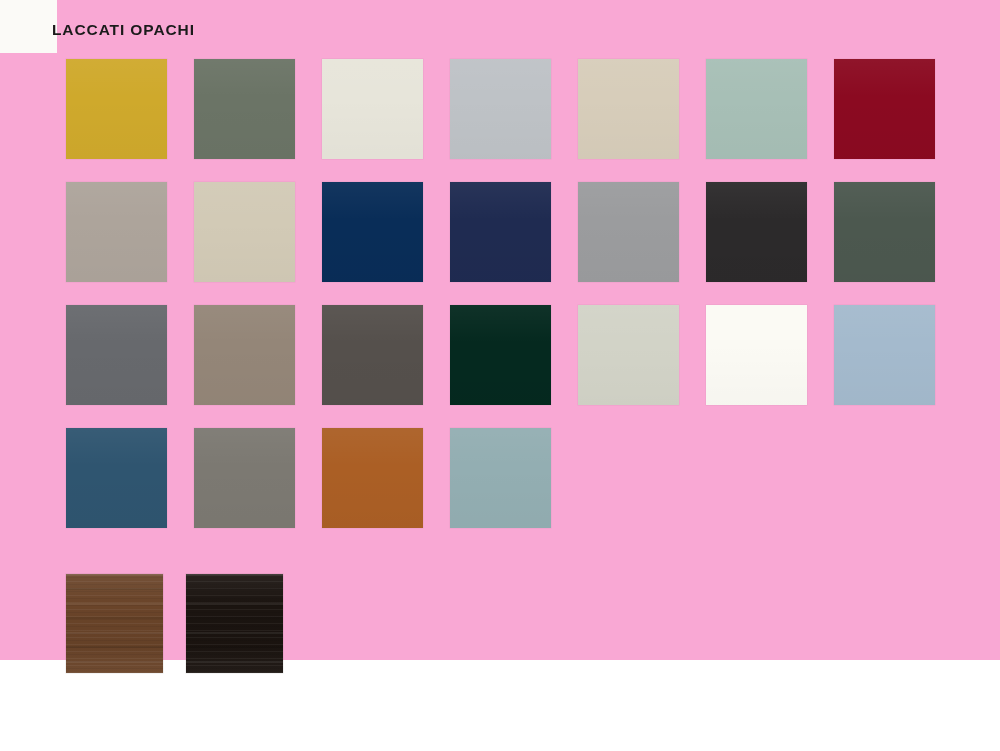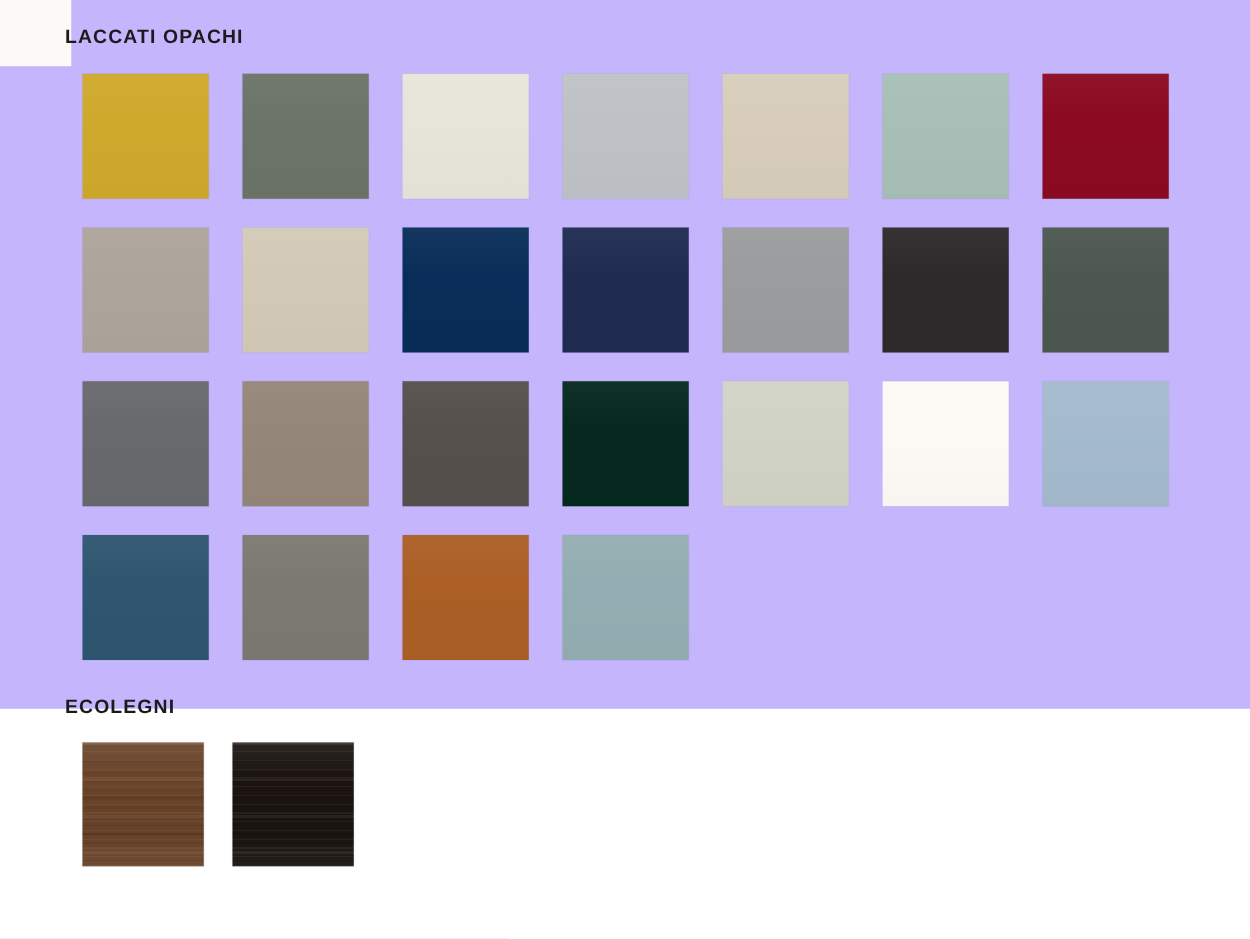--- a/index.html
+++ b/index.html
@@ -12,22 +12,22 @@
     height: 751px;
     background: #ffffff;
     font-family: "Liberation Sans", sans-serif;
     overflow: hidden;
     position: relative;
   }
 
   .page {
     position: relative;
     width: 1000px;
-    height: 567px;
-    background: #c4b5fd;
+    height: 660px;
+    background: #f9a8d4;
   }
 
   
   .scan-band {
     position: absolute;
     left: 0;
     top: 0;
     width: 57px;
     height: 53px;
     background: #fbfaf7;
@@ -178,21 +178,20 @@
         <div class="swatch laccato" style="background-color: rgb(47, 85, 112);"></div>
         <div class="swatch laccato" style="background-color: rgb(124, 121, 114);"></div>
         <div class="swatch laccato" style="background-color: rgb(171, 95, 37);"></div>
         <div class="swatch laccato" style="background-color: rgb(147, 174, 178);"></div>
       </div>
 
     </div>
   </section>
 
   <section class="section section-ecolegni">
-    <h2 class="section-title">ECOLEGNI</h2>
 
     <div class="swatch-grid ecolegni-grid">
       <div class="swatch-row">
         <div class="swatch legno" style="background-color: rgb(106, 68, 41);">
           <span class="grain fine"></span>
           <span class="grain bands"></span>
           <span class="grain sheen"></span>
         </div>
         <div class="swatch legno" style="background-color: rgb(27, 20, 16);">
           <span class="grain fine"></span>

